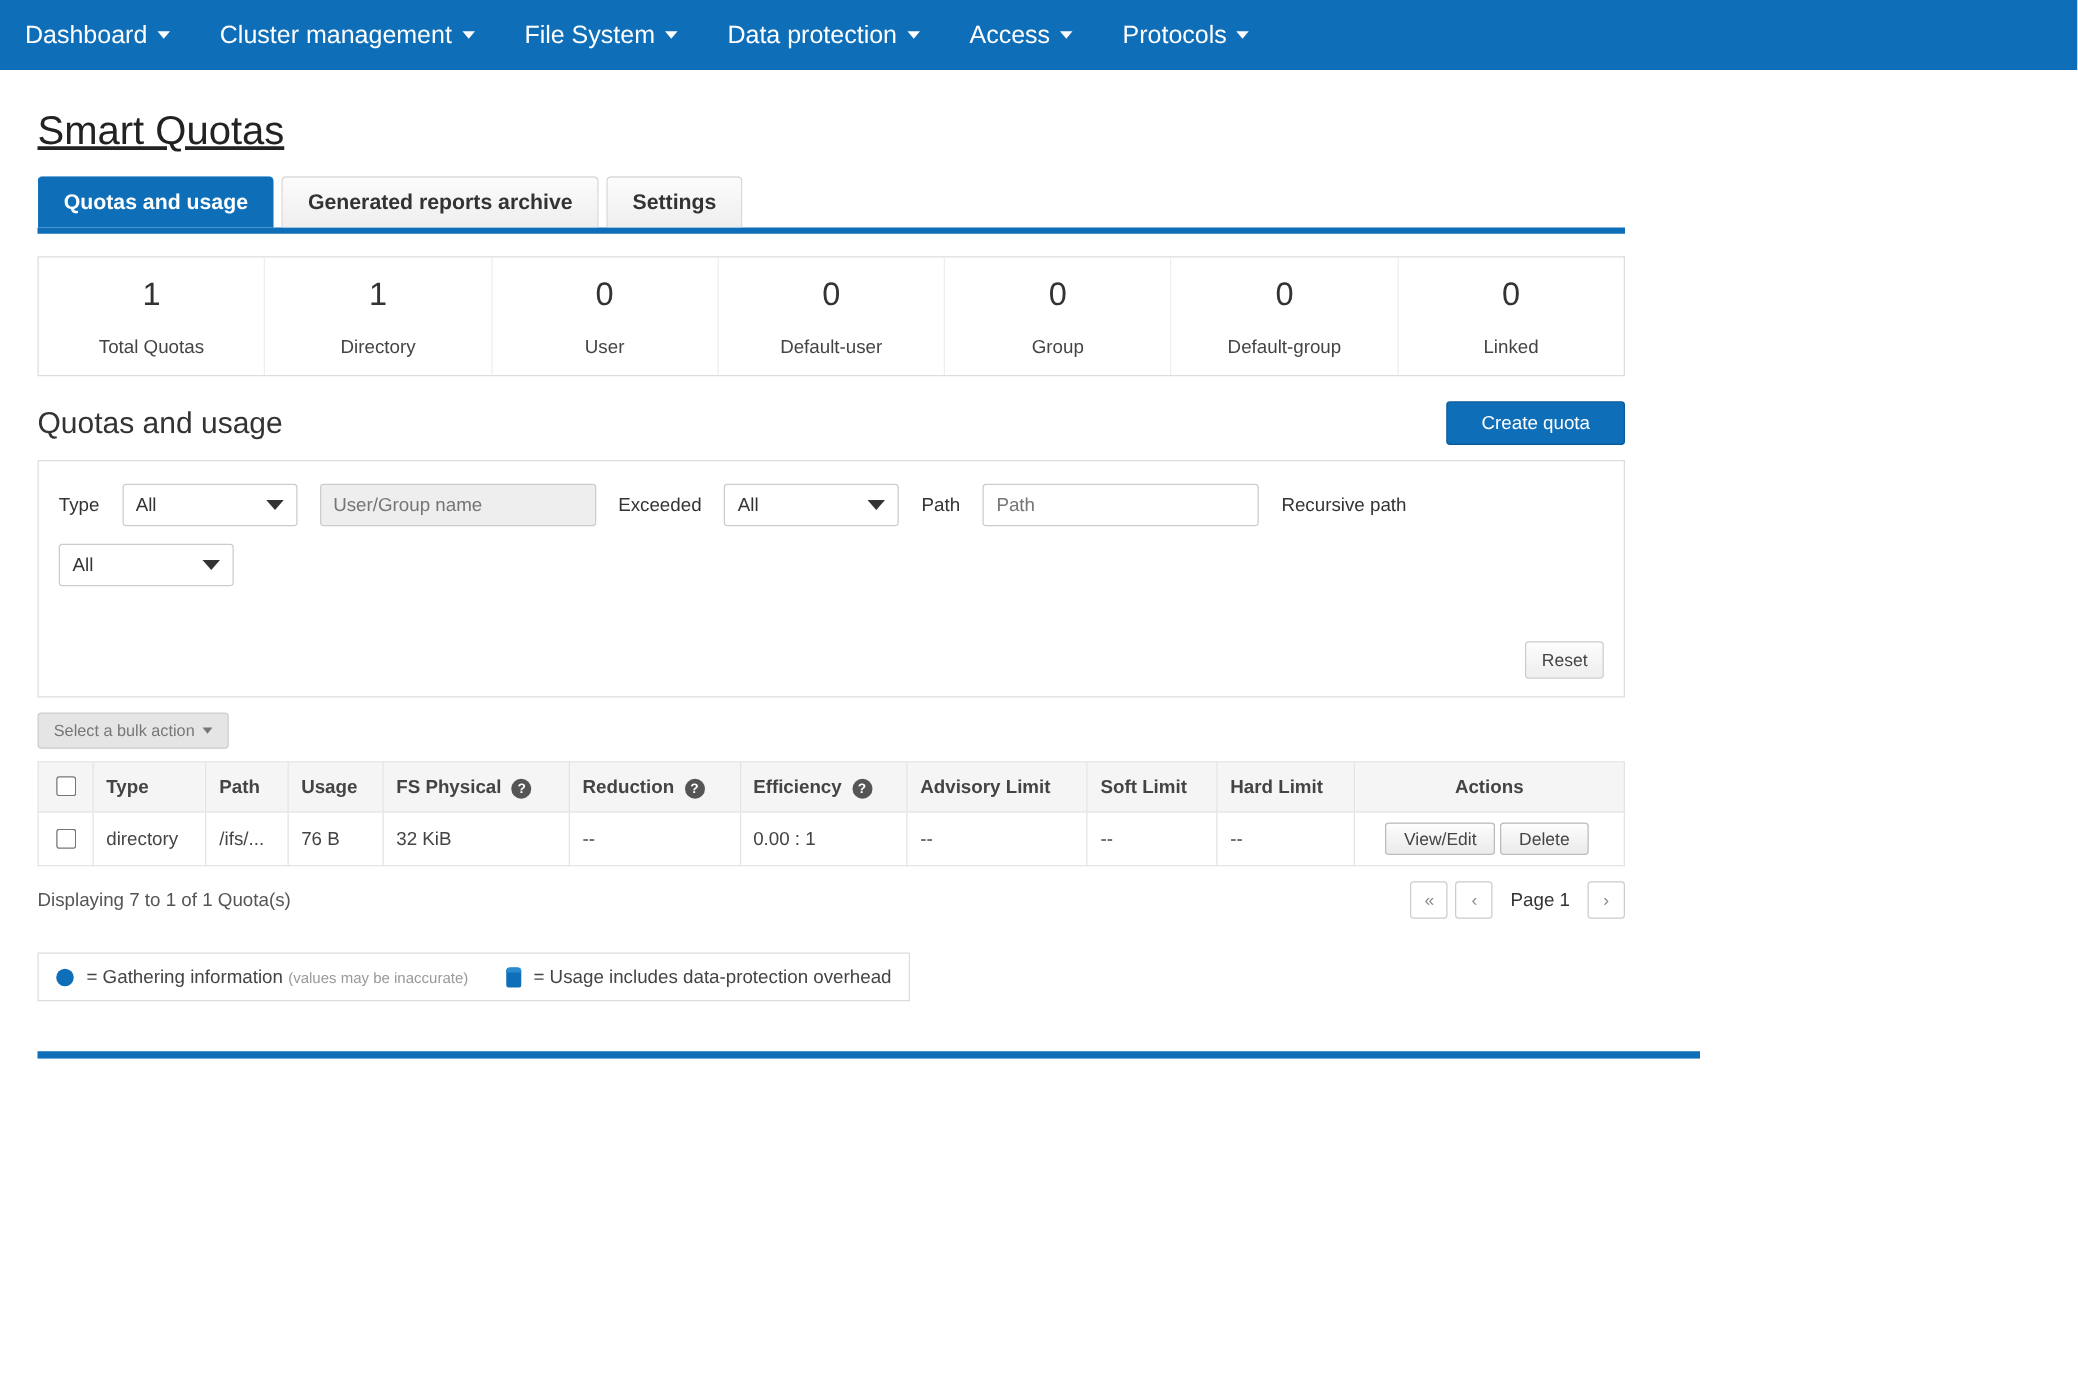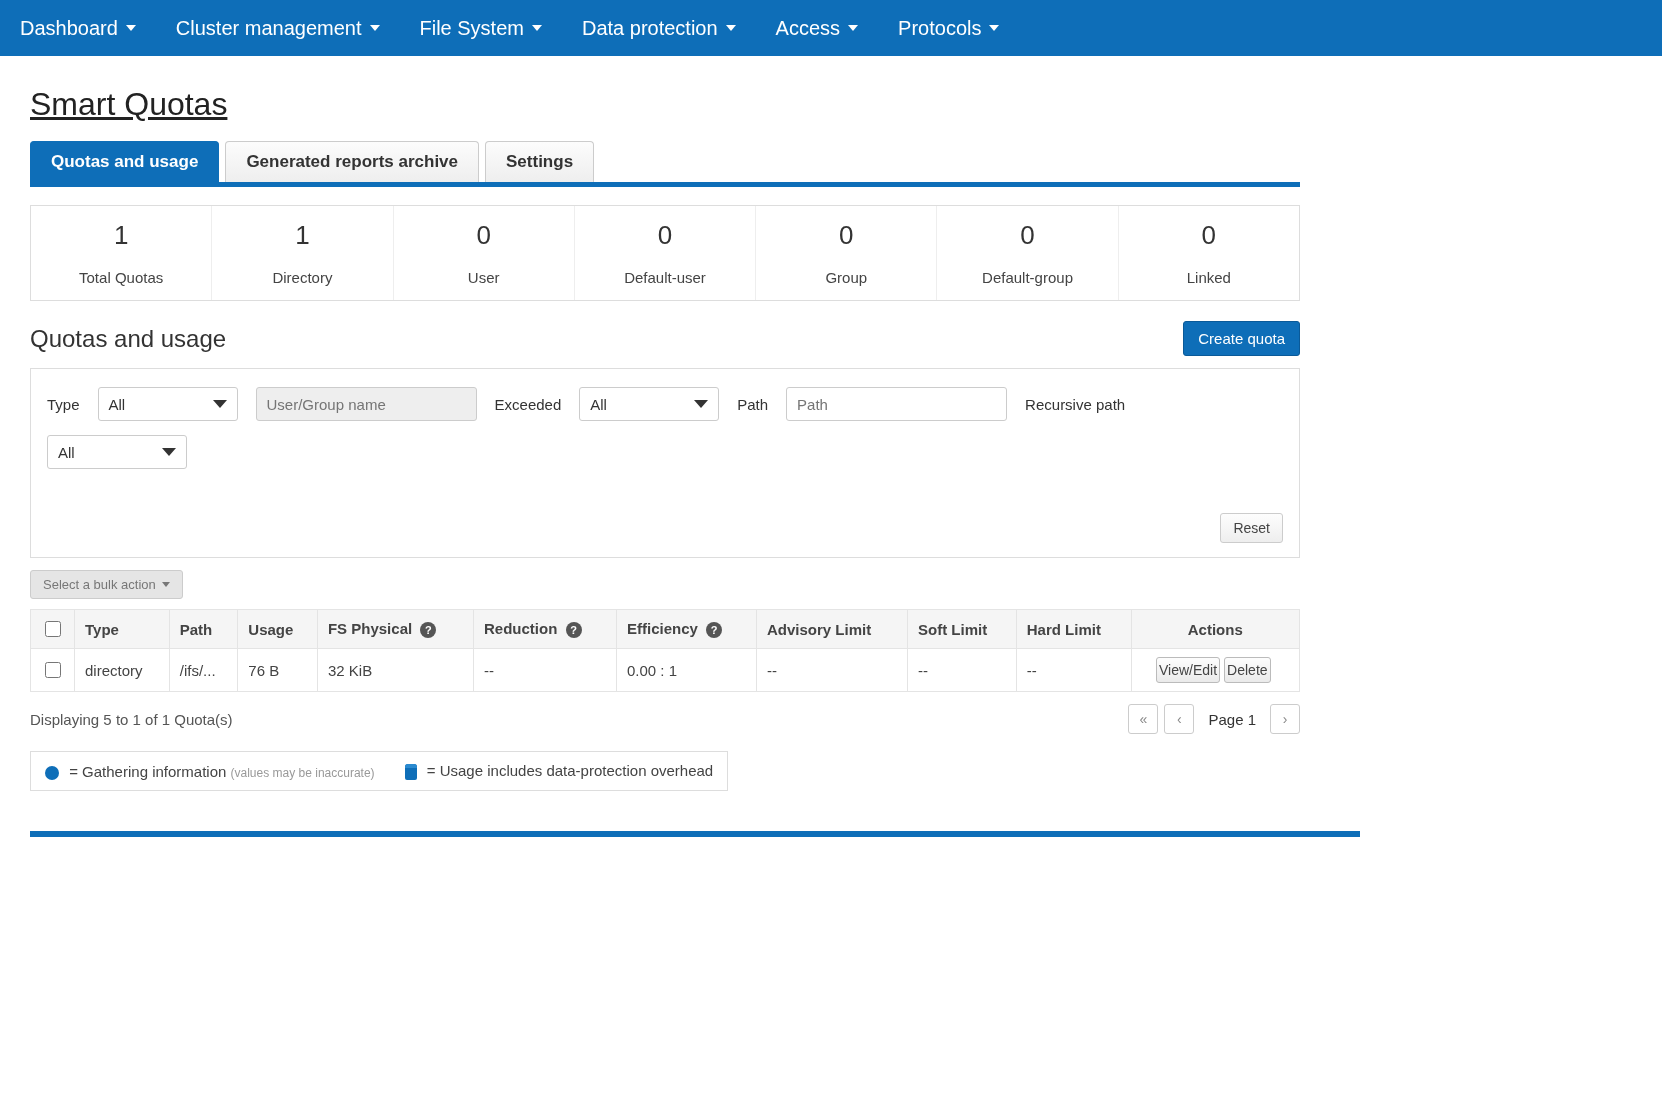--- a/index.html
+++ b/index.html
@@ -83,21 +83,21 @@
     display: flex;
     align-items: center;
     justify-content: space-between;
     margin-top: 20px;
   }
   .section-title { font-size: 24px; color: #333; font-weight: 400; }
   .btn-primary {
     background: #0e6eb8;
     color: #fff;
     border: 1px solid #0a5a99;
-    padding: 8px 14px;
+    padding: 8px 27px;
     font-size: 15px;
     border-radius: 3px;
     cursor: pointer;
   }
   .filters {
     border: 1px solid #ddd;
     padding: 18px 16px 14px 16px;
     margin-top: 12px;
     display: flex;
     flex-wrap: wrap;
@@ -188,21 +188,21 @@
     font-size: 11px;
     font-weight: 700;
     align-items: center;
     justify-content: center;
     margin-left: 4px;
   }
   .actions-cell { white-space: nowrap; }
   .row-btn {
     background: linear-gradient(#fdfdfd,#eaeaea);
     border: 1px solid #bbb;
-    padding: 4px 2px;
+    padding: 4px 14px;
     font-size: 14px;
     border-radius: 3px;
     cursor: pointer;
     color: #444;
     margin-right: 4px;
   }
   .pager-row {
     display: flex;
     align-items: center;
     justify-content: space-between;
@@ -219,21 +219,21 @@
     align-items: center;
     justify-content: center;
     border-radius: 3px;
     color: #888;
     cursor: pointer;
     font-size: 14px;
   }
   .page-label { padding: 0 8px; color: #333; }
   .legend {
     border: 1px solid #ddd;
-    margin-top: 17px;
+    margin-top: 27px;
     padding: 10px 14px;
     display: inline-flex;
     align-items: center;
     gap: 30px;
     font-size: 15px;
     color: #444;
   }
   .dot-blue {
     width: 14px; height: 14px; border-radius: 50%;
     background: #0e6eb8; display: inline-block;
@@ -407,21 +407,21 @@
         <td>--</td>
         <td>--</td>
         <td class="center actions-cell">
           <button class="row-btn">View/Edit</button><button class="row-btn">Delete</button>
         </td>
       </tr>
     </tbody>
   </table>
 
   <div class="pager-row">
-    <div>Displaying 5 to 1 of 1 Quota(s)</div>
+    <div>Displaying 7 to 1 of 1 Quota(s)</div>
     <div class="pager">
       <div class="pager-btn">«</div>
       <div class="pager-btn">‹</div>
       <div class="page-label">Page 1</div>
       <div class="pager-btn">›</div>
     </div>
   </div>
 
   <div class="legend">
     <span>

